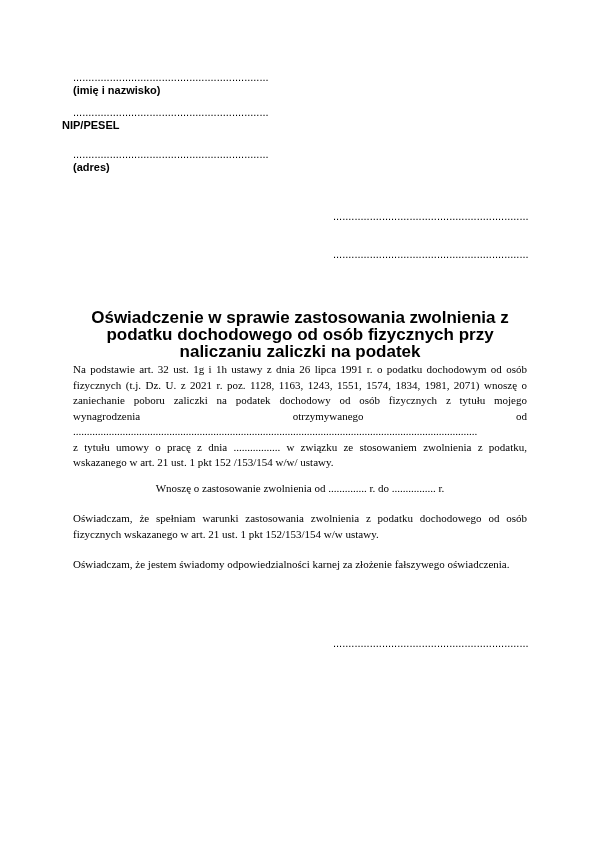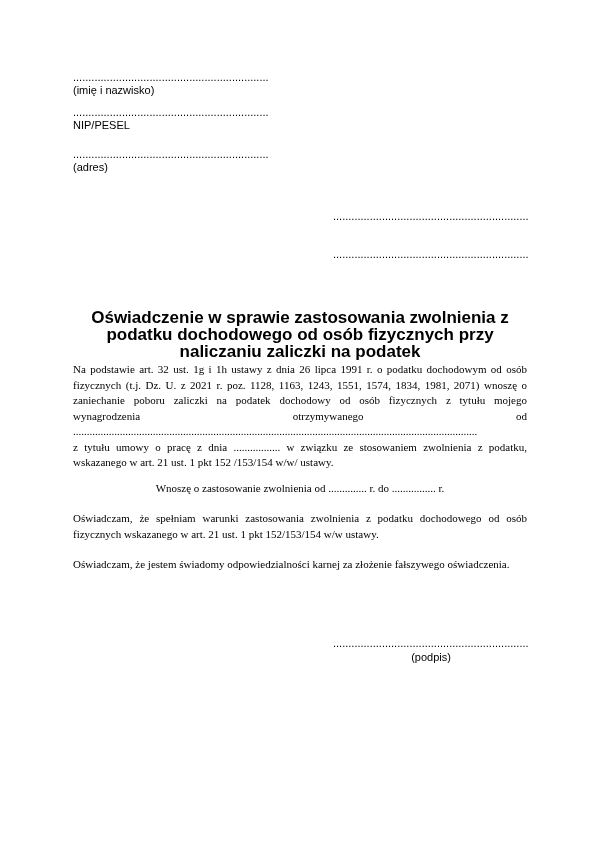--- a/index.html
+++ b/index.html
@@ -10,30 +10,30 @@
     color: #000000;
     -webkit-font-smoothing: antialiased;
   }
   .page {
     position: relative;
     width: 600px; height: 849px;
     background: #ffffff;
     overflow: hidden;
   }
   .abs { position: absolute; }
-  .txt { font-size: 11px; line-height: 13px; }
+  .txt { font-size: 11px; line-height: 13px; font-weight: bold; }
   .fill-line {
     font-size: 11px; line-height: 13px;
     white-space: nowrap; overflow: hidden;
   }
   
   .name-dots  { left: 73px; top: 71px;  width: 196px; }
   .name-label { left: 73px; top: 84px;  }
   .nip-dots   { left: 73px; top: 106px; width: 196px; }
-  .nip-label  { left: 73px; top: 119px; }
+  .nip-label  { left: 62px; top: 119px; }
   .addr-dots  { left: 73px; top: 148px; width: 196px; }
   .addr-label { left: 73px; top: 161px; }
   
   .place-date { left: 333px; top: 71px; width: 196px; }
   .recip1     { left: 333px; top: 210px; width: 196px; }
   .recip2     { left: 333px; top: 248px; width: 196px; }
   
   .doc-title {
     left: 73px; top: 309px; width: 454px;
     font-size: 17px; font-weight: bold;
@@ -84,16 +84,15 @@
 
     <p class="left-align mt-period">Wnoszę o zastosowanie zwolnienia od .............. r. do ................ r.</p>
 
     <p class="mt-standard">Oświadczam, że spełniam warunki zastosowania zwolnienia z podatku dochodowego od osób fizycznych wskazanego w art. 21 ust. 1 pkt 152/153/154 w/w ustawy.</p>
 
     <p class="mt-standard">Oświadczam, że jestem świadomy odpowiedzialności karnej za złożenie fałszywego oświadczenia.</p>
   </div>
 
   <div class="abs signature">
     <div class="fill-line">................................................................</div>
-    <div class="sig-label">(podpis)</div>
   </div>
 
 </div>
 
 </body></html>

